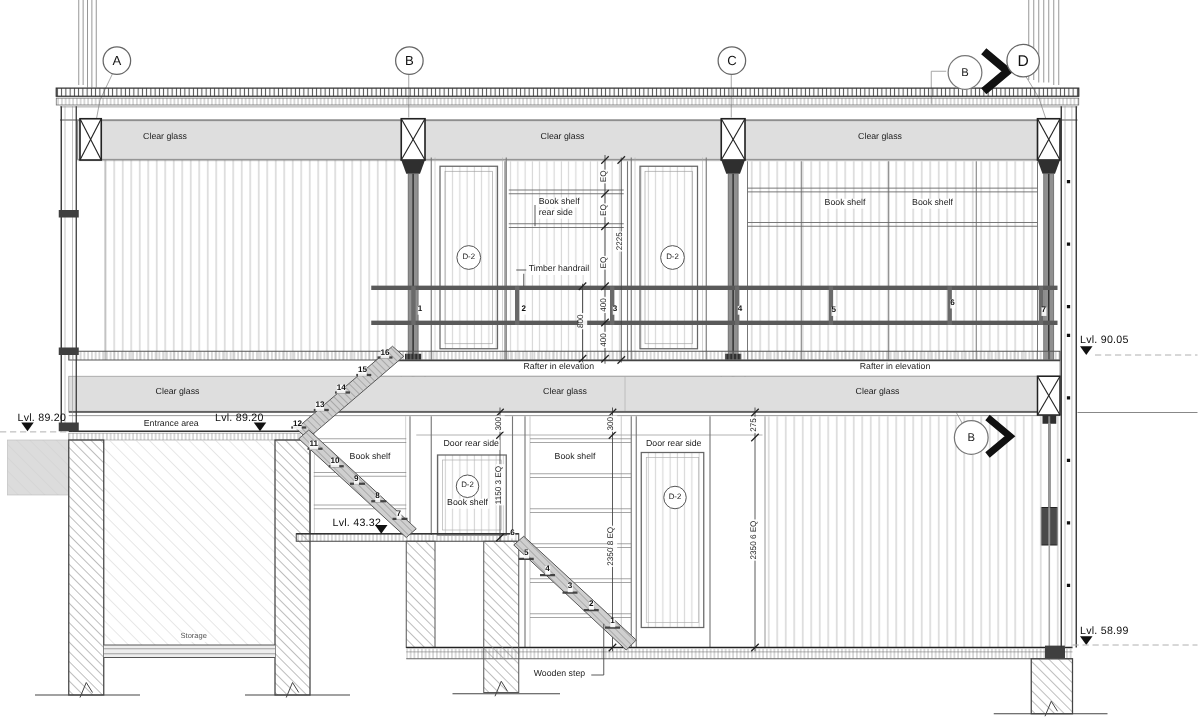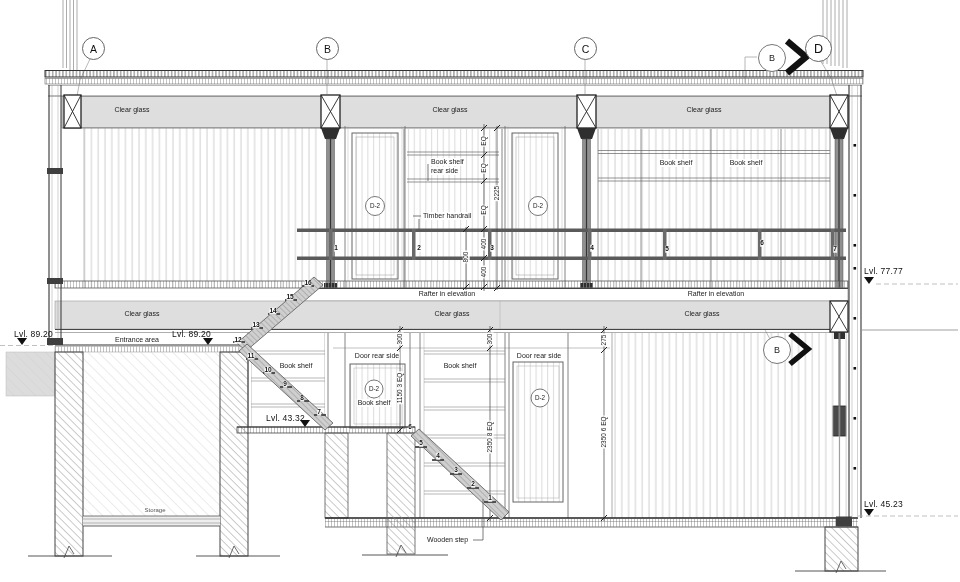--- a/index.html
+++ b/index.html
@@ -423,25 +423,25 @@
 <div class="lbl" style="left:539px;top:356px;">Door rear side</div>
 <div class="lbl" style="left:137px;top:340px;">Entrance area</div>
 <div class="lbl sm" style="left:155px;top:510px;">Storage</div>
 <div class="lbll" style="left:427px;top:536px;">Wooden step</div>
 
 <div class="d2" style="left:375px;top:206px;">D-2</div>
 <div class="d2" style="left:538px;top:206px;">D-2</div>
 <div class="d2" style="left:374px;top:389px;">D-2</div>
 <div class="d2" style="left:540px;top:398px;">D-2</div>
 
-<div class="lvl" style="left:864px;top:266px;">Lvl. 77.77</div>
+<div class="lvl" style="left:864px;top:266px;">Lvl. 90.05</div>
 <div class="lvl" style="left:14px;top:329px;">Lvl. 89.20</div>
 <div class="lvl" style="left:172px;top:329px;">Lvl. 89.20</div>
 <div class="lvl" style="left:266px;top:413px;">Lvl. 43.32</div>
-<div class="lvl" style="left:864px;top:499px;">Lvl. 45.23</div>
+<div class="lvl" style="left:864px;top:499px;">Lvl. 58.99</div>
 
 <div class="num" style="left:336px;top:248px;">1</div>
 <div class="num" style="left:419px;top:248px;">2</div>
 <div class="num" style="left:492px;top:248px;">3</div>
 <div class="num" style="left:592px;top:248px;">4</div>
 <div class="num" style="left:667px;top:249px;">5</div>
 <div class="num" style="left:762px;top:243px;">6</div>
 <div class="num" style="left:835px;top:249px;">7</div>
 
 <div class="num" style="left:308px;top:283px;">16</div>

